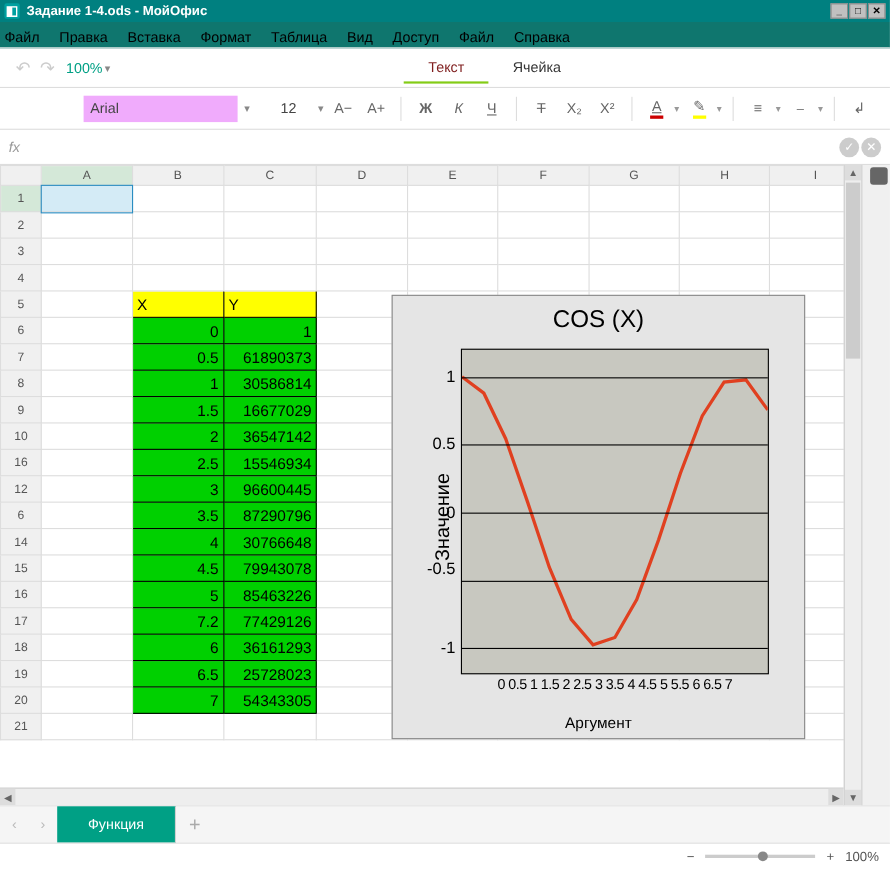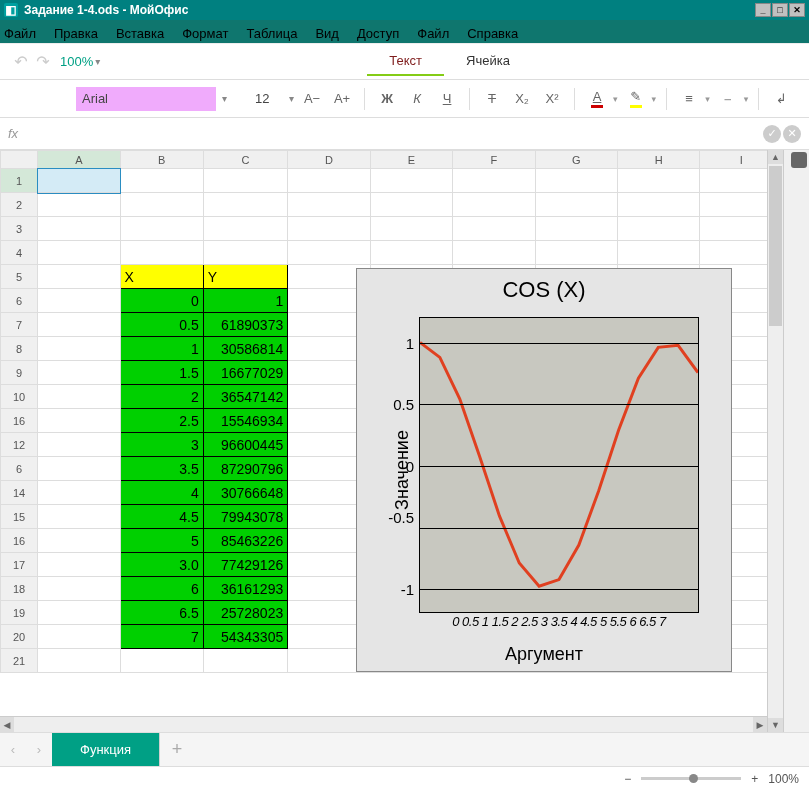--- a/index.html
+++ b/index.html
@@ -44,24 +44,24 @@
 table.grid td { width: 85px; text-align: right; padding: 0 4px; font-size: 14px; }
 .corner { width: 38px; }
 .sel { background: #d4ebf6 !important; outline: 1px solid #2a8dc2; }
 .hdr-col.sel-col, .rowhdr.sel-row { background: #d4e8d8 !important; }
 .tbl-hdr { background: #ffff00 !important; text-align: left !important; padding-left: 4px !important; border: 1px solid #000 !important; }
 .tbl-data { background: #00d000 !important; border: 1px solid #000 !important; }
 .chart-box { position: absolute; left: 356px; top: 118px; width: 376px; height: 404px; background: #e5e5e5; border: 1px solid #888; }
 .chart-title { text-align: center; font-size: 22px; padding: 8px 0 4px; color: #000; }
 .plot-area { position: absolute; left: 62px; top: 48px; width: 280px; height: 296px; background: #c8c8c0; border: 1px solid #000; }
 .ylabel { position: absolute; left: 6px; top: 50%; transform: translateY(-50%) rotate(-90deg); transform-origin: center; font-size: 18px; color: #000; }
-.xlabel { position: absolute; bottom: 6px; left: 50%; transform: translateX(-50%); font-size: 18px; color: #000; }
+.xlabel { position: absolute; bottom: 6px; left: 50%; transform: translateX(-50%); font-size: 14px; color: #000; }
 .hgrid { position: absolute; left: 0; right: 0; height: 0; border-top: 1px solid #000; }
 .ytick { position: absolute; right: 100%; transform: translateY(-50%); padding-right: 6px; font-size: 15px; white-space: nowrap; }
-.xtick { position: absolute; top: 100%; transform: translateX(-50%); padding-top: 2px; font-size: 14px; letter-spacing: -1px; font-style: italic; }
+.xtick { position: absolute; top: 100%; transform: translateX(-50%); padding-top: 2px; font-size: 14px; letter-spacing: -1px; }
 svg.line { position: absolute; inset: 0; }
 .vscroll { position: absolute; right: 0; top: 0; bottom: 0; width: 16px; background: #eee; border-left: 1px solid #ccc; }
 .vscroll .thumb { position: absolute; left: 1px; right: 1px; top: 16px; height: 160px; background: #ccc; }
 .vscroll .arr { position: absolute; left: 0; right: 0; height: 14px; background: #ddd; font-size: 9px; display: flex; align-items: center; justify-content: center; color: #666; }
 .hscroll-area { position: absolute; right: 16px; bottom: 0; left: 0; height: 16px; background: #eee; border-top: 1px solid #ccc; }
 .hscroll-area .arr { position: absolute; top: 0; bottom: 0; width: 14px; background: #ddd; font-size: 9px; display: flex; align-items: center; justify-content: center; color: #666; }
 .comment-btn { position: absolute; right: 2px; top: 2px; width: 16px; height: 16px; background: #666; border-radius: 3px; }
 .right-strip { width: 26px; background: #f0f0f0; border-left: 1px solid #ccc; position: relative; }
 .tab-strip { height: 34px; background: #f5f5f5; border-top: 1px solid #ddd; display: flex; align-items: stretch; }
 .tab-nav { width: 26px; display: flex; align-items: center; justify-content: center; color: #bbb; font-size: 13px; cursor: pointer; }
@@ -361,21 +361,21 @@
             <td class=""></td>
             <td class=""></td>
             <td class=""></td>
             <td class=""></td>
             <td class=""></td>
             <td class=""></td>
           </tr>
           <tr>
             <th class="rowhdr">17</th>
             <td class=""></td>
-            <td class="tbl-data">3.0</td>
+            <td class="tbl-data">7.2</td>
             <td class="tbl-data">77429126</td>
             <td class=""></td>
             <td class=""></td>
             <td class=""></td>
             <td class=""></td>
             <td class=""></td>
             <td class=""></td>
           </tr>
           <tr>
             <th class="rowhdr">18</th>

